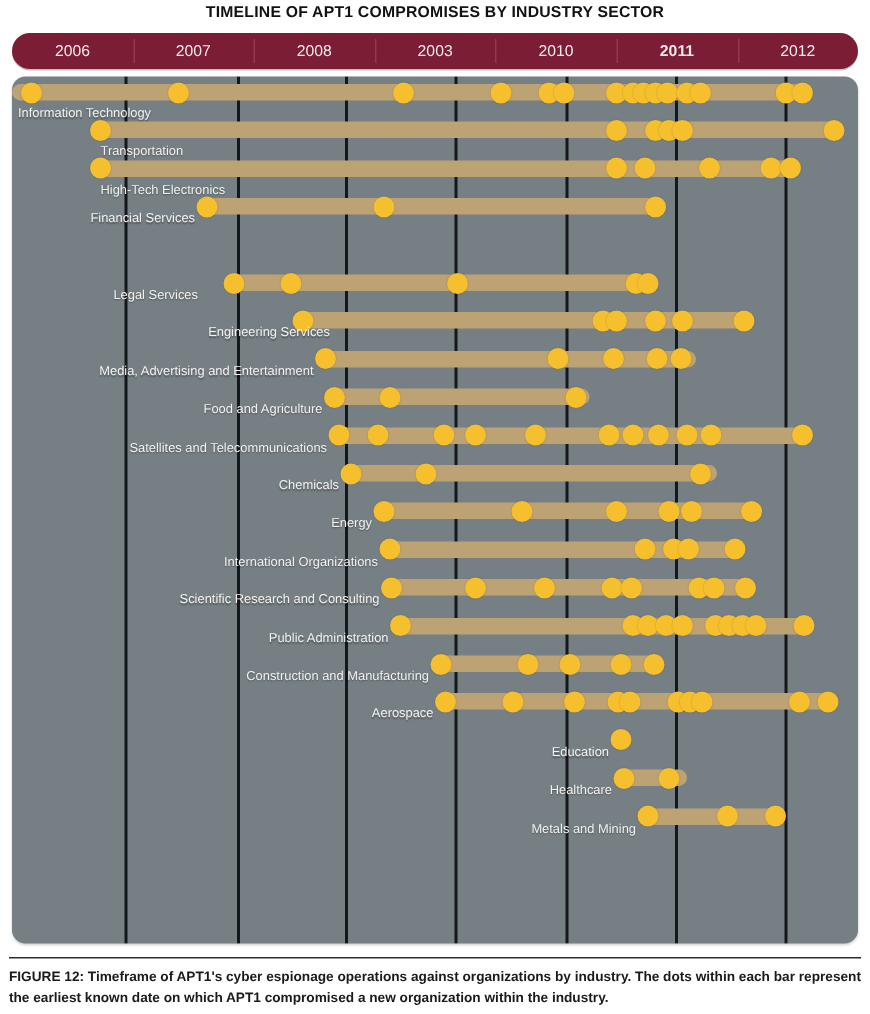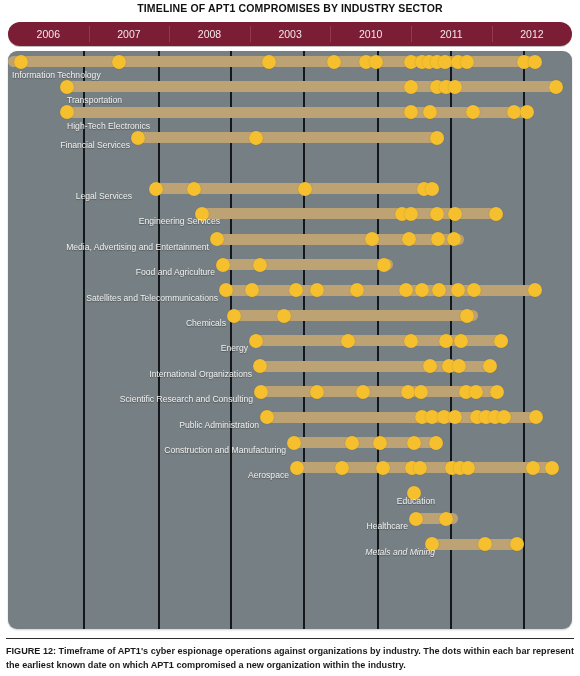--- a/index.html
+++ b/index.html
@@ -90,21 +90,21 @@
   <div id="yearbar">
       <div class="yearcell" style="left: 0px; width: 80.6px;">2006</div>
       <div class="yearcell" style="left: 80.6px; width: 80.6px;">2007</div>
       <div class="yeardiv" style="left: 80.6px;"></div>
       <div class="yearcell" style="left: 161.2px; width: 80.6px;">2008</div>
       <div class="yeardiv" style="left: 161.2px;"></div>
       <div class="yearcell" style="left: 241.8px; width: 80.6px;">2003</div>
       <div class="yeardiv" style="left: 241.8px;"></div>
       <div class="yearcell" style="left: 322.4px; width: 80.6px;">2010</div>
       <div class="yeardiv" style="left: 322.4px;"></div>
-      <div class="yearcell" style="left: 403px; width: 80.6px;">2011</div>
+      <div class="yearcell" style="left: 403px; width: 80.6px; font-weight: bold;">2011</div>
       <div class="yeardiv" style="left: 403px;"></div>
       <div class="yearcell" style="left: 483.6px; width: 80.6px;">2012</div>
       <div class="yeardiv" style="left: 483.6px;"></div>
     </div>
 
   <div id="panel">
       <div class="gridline" style="left: 75px;"></div>
       <div class="gridline" style="left: 150px;"></div>
       <div class="gridline" style="left: 222px;"></div>
       <div class="gridline" style="left: 295px;"></div>
@@ -278,33 +278,33 @@
         <div class="dot" style="left: 437px;"></div>
         <div class="dot" style="left: 445px;"></div>
         <div class="dot" style="left: 453px;"></div>
         <div class="dot" style="left: 518px;"></div>
         <div class="dot" style="left: 537px;"></div>
         <div class="rowlabel" style="left: 0px; width: 281px;">Aerospace</div>
       </div>
       <div class="row" style="top: 433.8px;">
         <div class="bar" style="left: 402px; width: 10px;"></div>
         <div class="dot" style="left: 399px;"></div>
-        <div class="rowlabel" style="left: 9px; width: 398px; padding-left: 20px;">Education</div>
+        <div class="rowlabel" style="left: 0px; width: 398px;">Education</div>
       </div>
       <div class="row" style="top: 459.2px;">
         <div class="bar" style="left: 404px; width: 46px;"></div>
         <div class="dot" style="left: 401px;"></div>
         <div class="dot" style="left: 431px;"></div>
         <div class="rowlabel" style="left: 0px; width: 400px;">Healthcare</div>
       </div>
       <div class="row" style="top: 484.6px;">
         <div class="bar" style="left: 420px; width: 94px;"></div>
         <div class="dot" style="left: 417px;"></div>
         <div class="dot" style="left: 470px;"></div>
         <div class="dot" style="left: 502px;"></div>
-        <div class="rowlabel" style="left: 11px; width: 416px; font-style: italic;">Metals and Mining</div>
+        <div class="rowlabel" style="left: 0px; width: 416px;">Metals and Mining</div>
       </div>
     </div>
 
   <div id="caprule"></div>
   <div id="caption">FIGURE 12: Timeframe of APT1's cyber espionage operations against organizations by industry. The dots within each bar represent the earliest known date on which APT1 compromised a new organization within the industry.</div>
 
 </div>
 
 </body></html>

